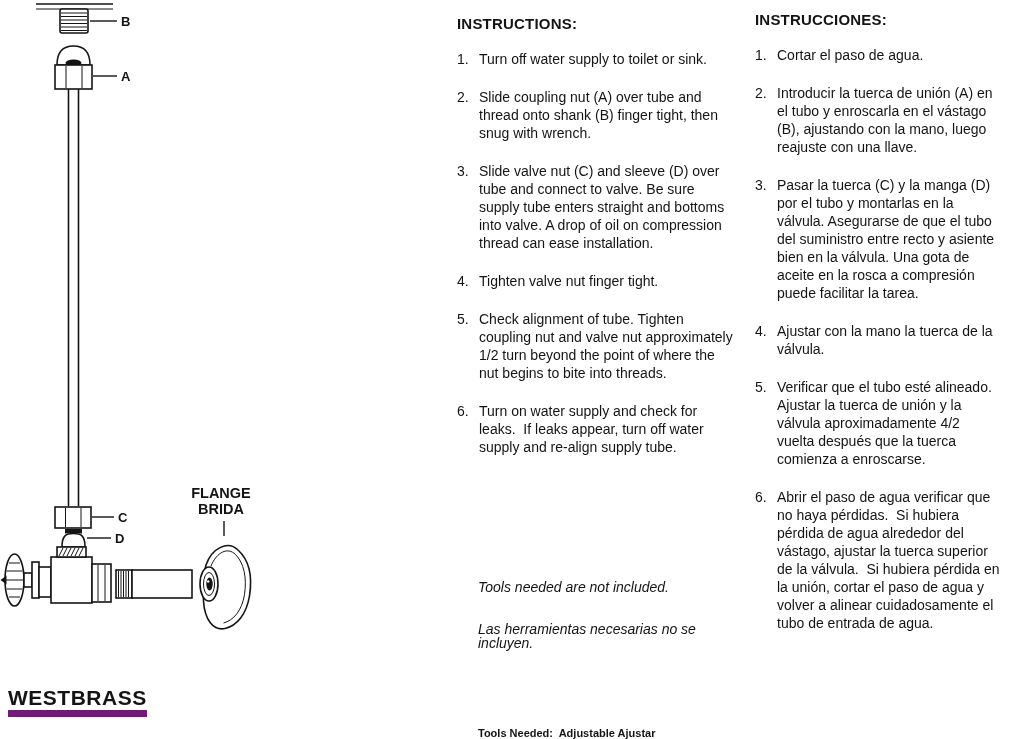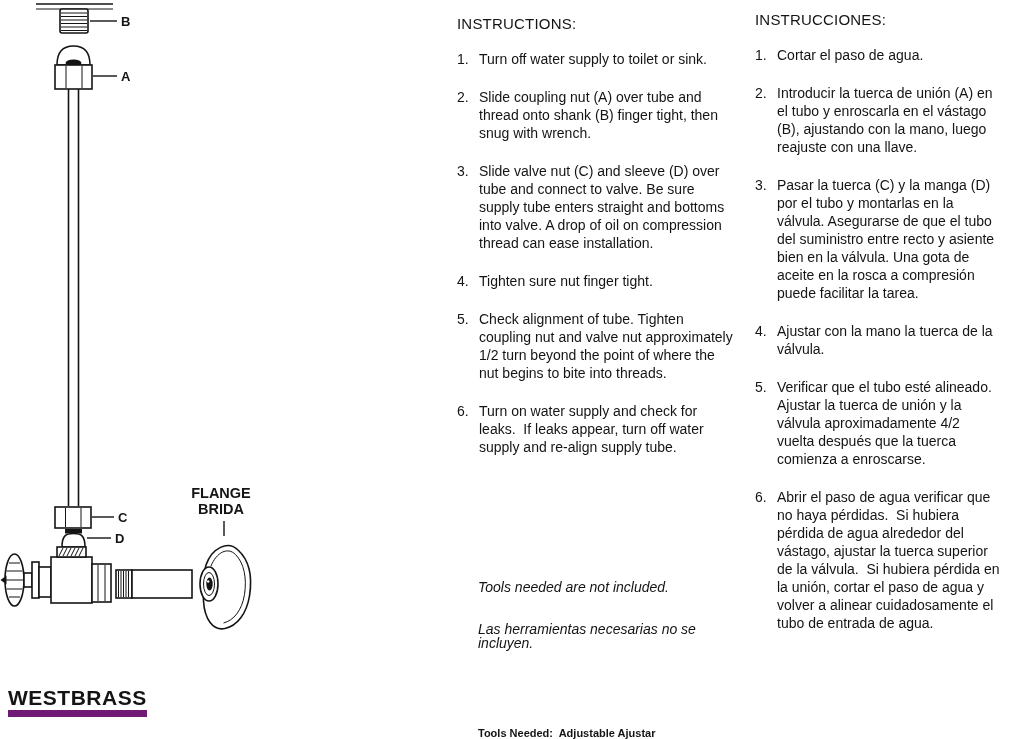--- a/index.html
+++ b/index.html
@@ -14,21 +14,21 @@
   }
   .sheet { position: absolute; inset: 0; background: #fff; }
 
   
   .diagram-svg { position: absolute; left: 0; top: 0; }
 
   
   .col { position: absolute; font-size: 14px; line-height: 18px; }
   .col-en { left: 457px; top: 15px; width: 280px; }
   .col-es { left: 755px; top: 11px; width: 246px; }
-  .heading { font-weight: normal; font-size: 15px; margin: 0 0 17px 0; letter-spacing: 0.2px; }
+  .heading { font-weight: bold; font-size: 15px; margin: 0 0 17px 0; letter-spacing: 0.2px; }
   .item { display: flex; margin-bottom: 20px; }
   .item-num { width: 22px; flex: none; }
   .item-text { flex: 1; white-space: pre-wrap; }
 
   
   .notes { position: absolute; left: 478px; top: 552px; width: 270px; }
   .notes-italic { font-style: italic; font-size: 14px; line-height: 14px; white-space: pre-wrap; }
   .notes-bold { font-weight: bold; font-size: 11px; line-height: 14px; margin-top: 20px; white-space: pre-wrap; }
 
   
@@ -176,21 +176,21 @@
     <div class="item">
       <span class="item-num">2.</span>
       <span class="item-text">Slide coupling nut (A) over tube and thread onto shank (B) finger tight, then snug with wrench.</span>
     </div>
     <div class="item">
       <span class="item-num">3.</span>
       <span class="item-text">Slide valve nut (C) and sleeve (D) over tube and connect to valve. Be sure supply tube enters straight and bottoms into valve. A drop of oil on compression thread can ease installation.</span>
     </div>
     <div class="item">
       <span class="item-num">4.</span>
-      <span class="item-text">Tighten sure nut finger tight.</span>
+      <span class="item-text">Tighten valve nut finger tight.</span>
     </div>
     <div class="item">
       <span class="item-num">5.</span>
       <span class="item-text">Check alignment of tube. Tighten coupling nut and valve nut approximately 1/2 turn beyond the point of where the nut begins to bite into threads.</span>
     </div>
     <div class="item">
       <span class="item-num">6.</span>
       <span class="item-text">Turn on water supply and check for leaks.  If leaks appear, turn off water supply and re-align supply tube.</span>
     </div>
   </div>

